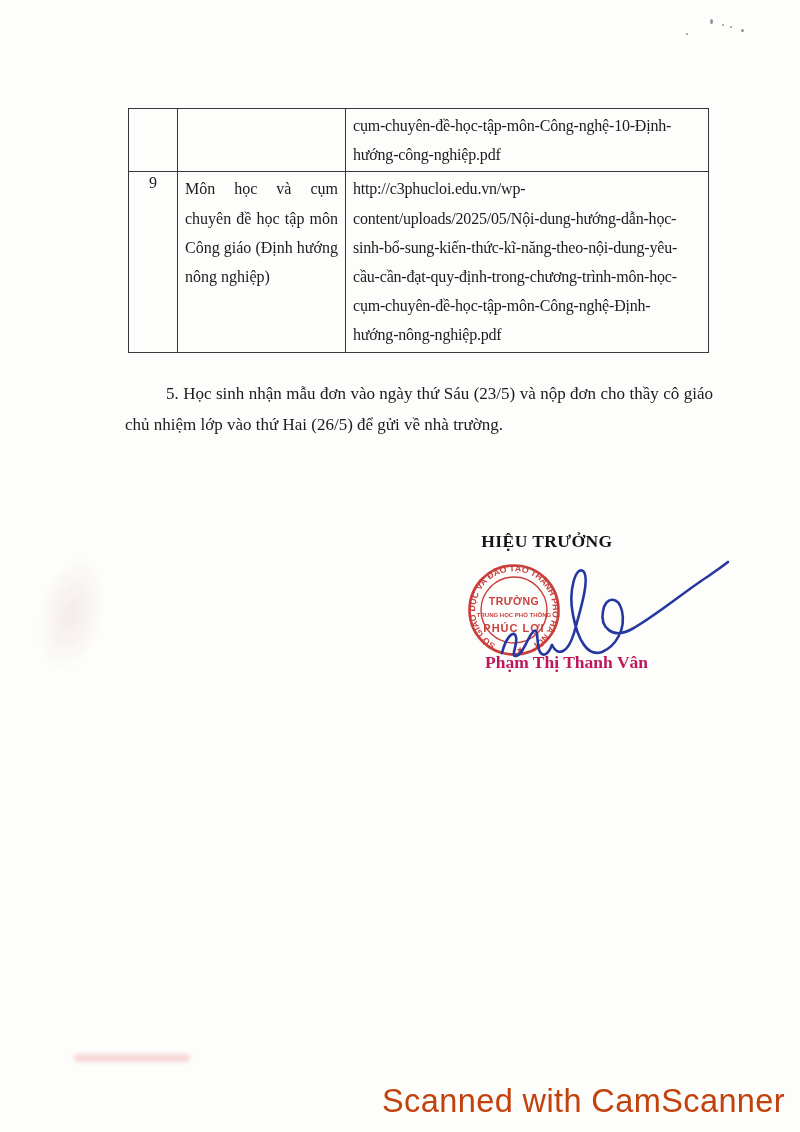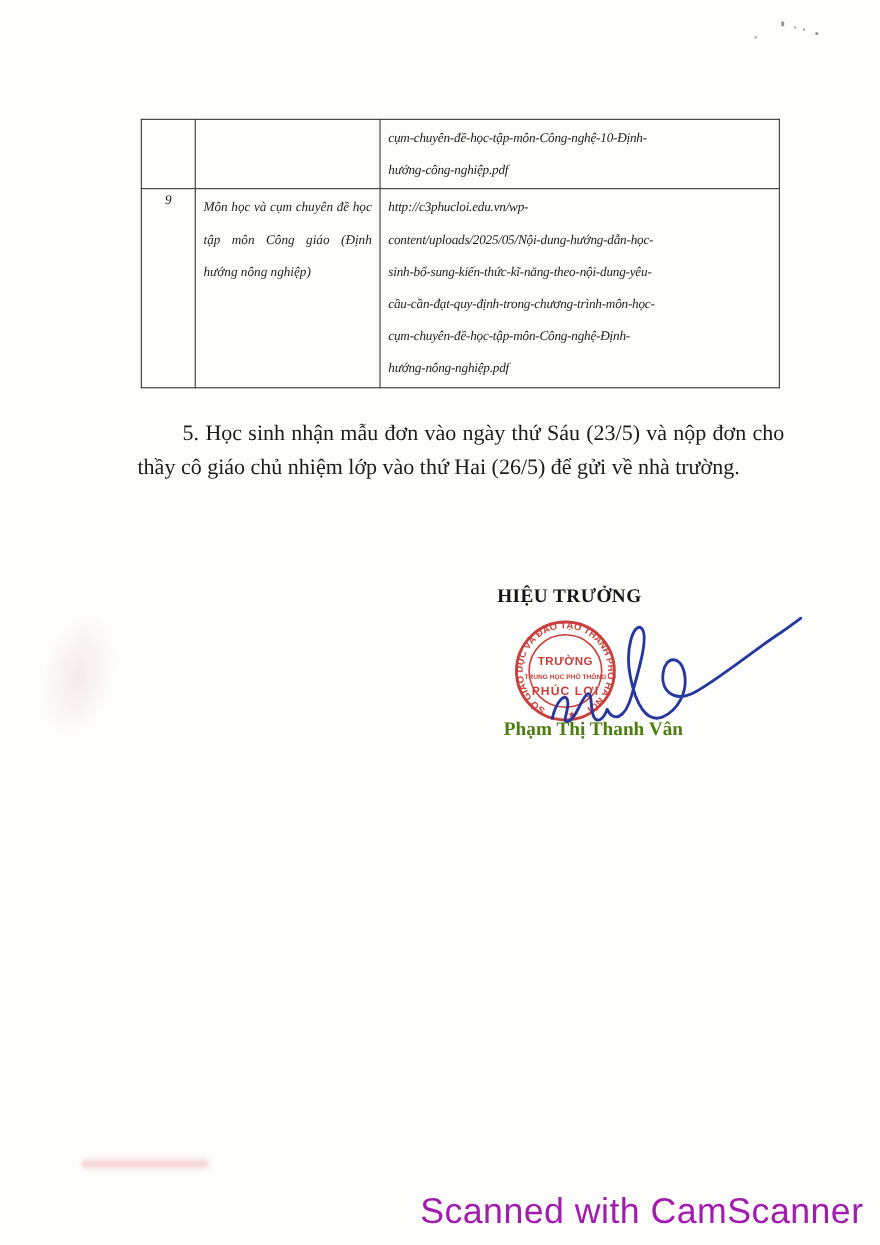--- a/index.html
+++ b/index.html
@@ -14,23 +14,22 @@
   
   table.doc-table{
     position:absolute;left:128px;top:108px;
     width:580px;
     border-collapse:collapse;table-layout:fixed;
   }
   table.doc-table td{
     border:1.6px solid #383838;
     vertical-align:top;
     padding:2px 7px;
-    font-size:12px;
+    font-size:16px;
     overflow:hidden;
-    font-style:italic;
   }
   td.num-cell{
     text-align:center;vertical-align:middle;
     font-size:17px;padding:0;
   }
   td.subject-cell{
     text-align:justify;
     line-height:29.3px;
     padding-top:4px;
   }
@@ -38,53 +37,53 @@
     white-space:pre-line;
     line-height:29.2px;
     letter-spacing:-0.2px;
     padding-top:2px;
   }
   tr.row-a{height:62px;}
   tr.row-b{height:178px;}
   
   .body-text{
     position:absolute;left:125px;top:379px;width:588px;
-    font-size:20px;line-height:30.5px;
+    font-size:17px;line-height:30.5px;
     text-align:justify;
   }
   .body-text p{margin:0 0 6px 0;text-indent:41px;}
   
   .sig-title{
     position:absolute;left:452px;top:531px;width:190px;
-    text-align:left;font-weight:bold;font-size:17.5px;
+    text-align:center;font-weight:bold;font-size:17.5px;
     letter-spacing:0.4px;color:#141414;
   }
   .stamp-svg{position:absolute;left:458px;top:558px;opacity:.93;}
   .signature-svg{position:absolute;left:440px;top:545px;}
   .signer-name{
     position:absolute;left:458px;top:652px;width:190px;
-    text-align:left;font-weight:bold;font-size:17.5px;color:#4d7c0f;
+    text-align:right;font-weight:bold;font-size:17.5px;color:#be185d;
   }
   
   .speck{position:absolute;background:#5a5a5a;border-radius:50%;opacity:.65;}
   .smudge-left{
     position:absolute;left:38px;top:554px;width:66px;height:120px;
     background:radial-gradient(ellipse at center,rgba(200,140,140,0.16),rgba(200,140,140,0) 68%);
     transform:rotate(14deg);filter:blur(1px);
   }
   .smudge-bottom{
     position:absolute;left:74px;top:1054px;width:116px;height:8px;
     background:rgba(236,160,162,0.42);border-radius:4px;filter:blur(2px);
   }
   
   .watermark{
     position:absolute;left:382px;top:1083px;
     font-family:"Liberation Sans","DejaVu Sans",sans-serif;
     font-size:32.5px;letter-spacing:0.4px;
-    color:#a21caf;font-weight:400;
+    color:#c2410c;font-weight:400;
   }
 </style>
 </head>
 <body>
 
 <div class="page">
 
   <div class="speck" style="left:710px;top:19px;width:3px;height:5px;"></div>
   <div class="speck" style="left:722px;top:24px;width:2px;height:2px;"></div>
   <div class="speck" style="left:730px;top:26px;width:2px;height:2px;"></div>

